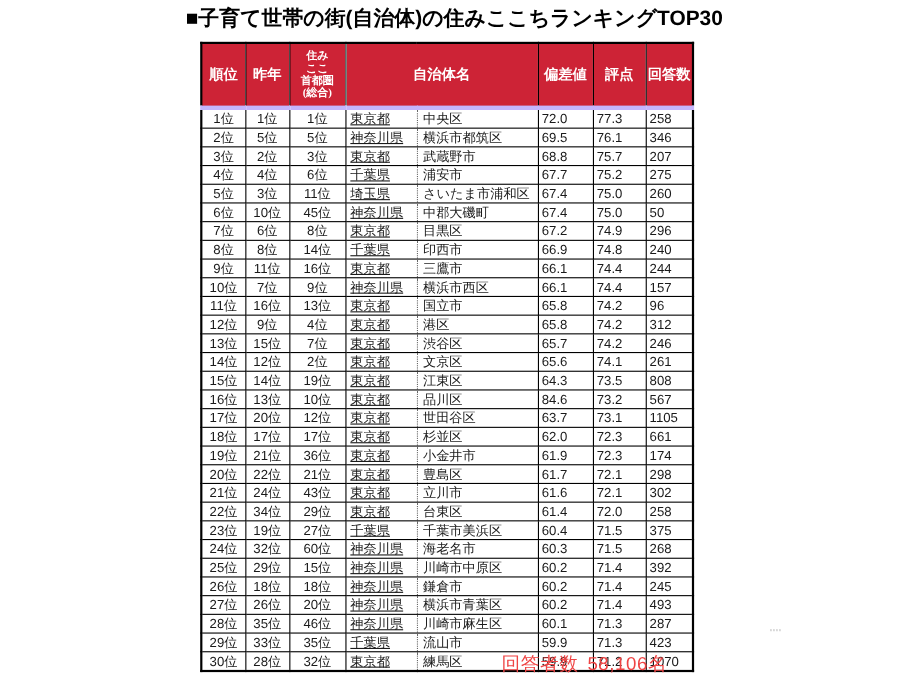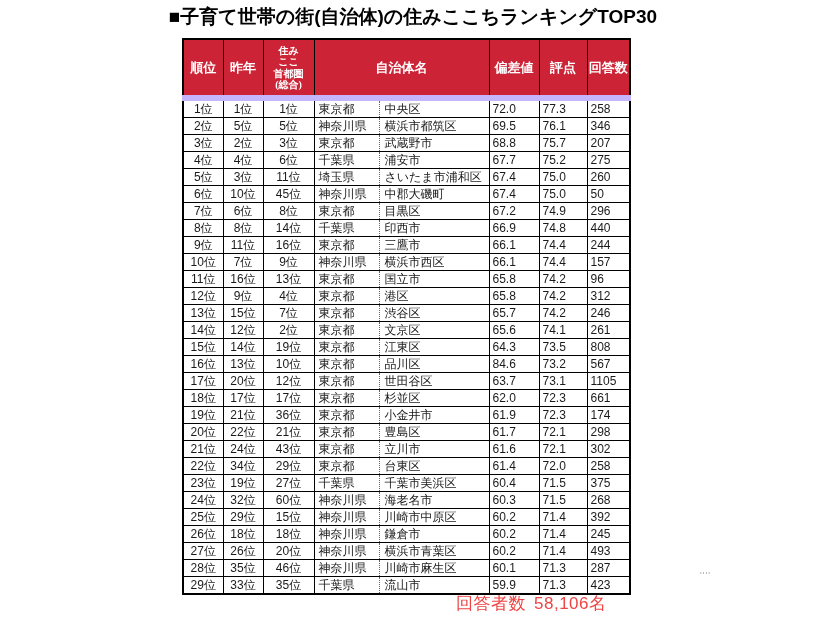--- a/index.html
+++ b/index.html
@@ -20,30 +20,30 @@
     position:absolute; left:182px; top:38px;
     border-collapse:collapse; table-layout:fixed;
     border:2px solid #000;
     background:#fff;
   }
   th, td { border:1px solid #000; overflow:hidden; white-space:nowrap; }
 
   thead th {
     background:#cd2336; color:#fff; font-weight:bold;
     font-size:13px; text-align:center; vertical-align:middle;
-    height:59px; border-bottom:6px solid #c4b5fd;
+    height:59px; border-bottom:4px solid #c4b5fd;
     padding:0 1px;
     font-family:Liberation Serif, serif;
   }
   thead th.metro { font-size:10px; line-height:1.12; font-weight:bold; }
   thead th.metro div { text-align:center; }
 
   tbody td { height:16px; line-height:16px; font-size:12px; color:#1a1a1a; padding:0 3px; }
   td.c-rank, td.c-last-year-rank, td.c-metro-rank { text-align:center; }
-  td.c-prefecture { text-align:left; padding-left:4px; border-right:1px dotted #666; }
+  td.c-prefecture { text-align:left; padding-left:4px; border-right:1px dotted #666;text-decoration:underline; }
   td.c-city { text-align:left; padding-left:5px; border-left:1px dotted #666; }
   td.c-deviation, td.c-score { padding-right:10px; }
   td.c-responses { text-align:left; padding-right:5px; }
 
   .footer-note {
     position:absolute; left:456px; top:592px;
     font-size:17px; color:#ef4444; letter-spacing:0.5px;
   }
   .footer-note .val { margin-left:8px; }
 
@@ -164,21 +164,21 @@
           <td class="c-responses">296</td>
         </tr>
         <tr>
           <td class="c-rank">8位</td>
           <td class="c-last-year-rank">8位</td>
           <td class="c-metro-rank">14位</td>
           <td class="c-prefecture">千葉県</td>
           <td class="c-city">印西市</td>
           <td class="c-deviation">66.9</td>
           <td class="c-score">74.8</td>
-          <td class="c-responses">440</td>
+          <td class="c-responses">240</td>
         </tr>
         <tr>
           <td class="c-rank">9位</td>
           <td class="c-last-year-rank">11位</td>
           <td class="c-metro-rank">16位</td>
           <td class="c-prefecture">東京都</td>
           <td class="c-city">三鷹市</td>
           <td class="c-deviation">66.1</td>
           <td class="c-score">74.4</td>
           <td class="c-responses">244</td>
@@ -376,20 +376,30 @@
         <tr>
           <td class="c-rank">29位</td>
           <td class="c-last-year-rank">33位</td>
           <td class="c-metro-rank">35位</td>
           <td class="c-prefecture">千葉県</td>
           <td class="c-city">流山市</td>
           <td class="c-deviation">59.9</td>
           <td class="c-score">71.3</td>
           <td class="c-responses">423</td>
         </tr>
+        <tr>
+          <td class="c-rank">30位</td>
+          <td class="c-last-year-rank">28位</td>
+          <td class="c-metro-rank">32位</td>
+          <td class="c-prefecture">東京都</td>
+          <td class="c-city">練馬区</td>
+          <td class="c-deviation">59.9</td>
+          <td class="c-score">71.2</td>
+          <td class="c-responses">1070</td>
+        </tr>
       </tbody>
   </table>
 
   <div class="footer-note">
     <span>回答者数</span><span class="val">58,106名</span>
   </div>
 
   <div class="watermark-ticks">''''</div>
 
 </div>

